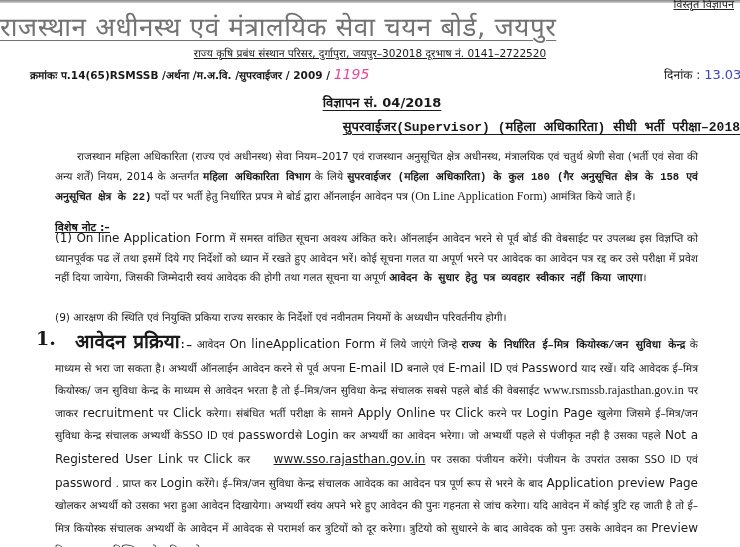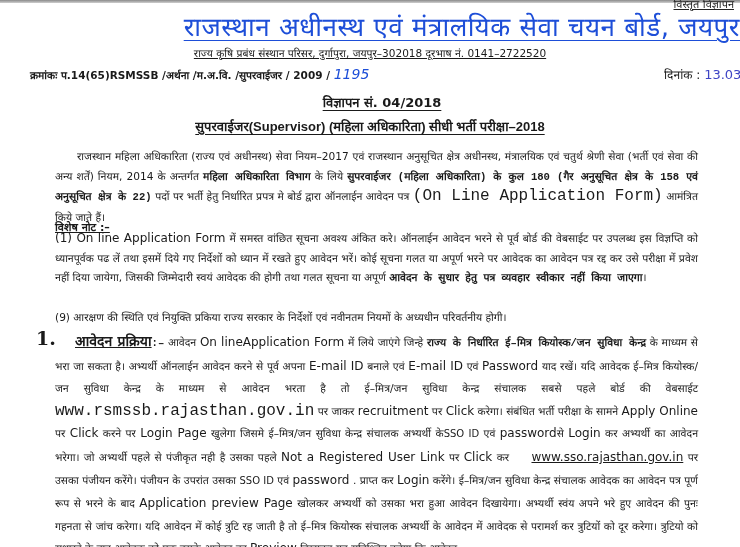--- a/index.html
+++ b/index.html
@@ -11,64 +11,64 @@
   .topbar {
     position: absolute; left: 0; top: 0; width: 740px; height: 3px;
     background: linear-gradient(#8a8a8a, #cfcfcf);
   }
   .corner-label {
     position: absolute; right: 6px; top: -4px;
     font-size: 11px; text-decoration: underline; color: #222;
     font-family: "DejaVu Sans", sans-serif;
   }
   .org-title {
-    position: absolute; left: 0; width: 740px; top: 8px; text-align: right;
+    position: absolute; left: 0; width: 740px; top: 8px; text-align: left;
     font-family: "DejaVu Sans", sans-serif; font-size: 26px; letter-spacing: 0.5px;
-    color: #1d4ed8;
+    color: #737373;
   }
   .org-title span { text-decoration: underline; text-underline-offset: 4px; text-decoration-thickness: 1px; }
   .org-address {
     position: absolute; left: 0; width: 740px; top: 46px; text-align: center;
     font-family: "DejaVu Sans", sans-serif; font-size: 10.5px;
   }
   .org-address span { text-decoration: underline; }
   .ref-line {
     position: absolute; left: 30px; top: 66px; width: 710px;
     font-family: "DejaVu Sans", sans-serif; font-size: 10.5px; font-weight: bold;
   }
-  .ref-number { color: #1d4ed8; font-style: italic; font-weight: normal; font-size: 14px; font-family: "DejaVu Sans", sans-serif; }
+  .ref-number { color: #ec4899; font-style: italic; font-weight: normal; font-size: 14px; font-family: "DejaVu Sans", sans-serif; }
   .date-block { position: absolute; left: 634px; top: 0; white-space: nowrap; font-weight: normal; font-size: 12px; }
   .date-value { color: #3d44c4; font-size: 13px; }
   .adv-no {
     position: absolute; left: 12px; width: 740px; top: 93px; text-align: center;
     font-family: "DejaVu Sans", sans-serif; font-size: 13px; font-weight: bold;
   }
   .adv-no span, .exam-title span { text-decoration: underline; text-underline-offset: 3px; }
   .exam-title {
-    position: absolute; left: 0; width: 740px; top: 117px; text-align: center;
-    font-family: Liberation Sans, sans-serif; font-size: 13px; font-weight: bold;
+    position: absolute; left: 0; width: 740px; top: 117px; text-align: right;
+    font-family: Liberation Mono, monospace; font-size: 13px; font-weight: bold;
   }
   .para {
     position: absolute; left: 55px; width: 643px;
     font-family: "DejaVu Sans", sans-serif; font-size: 10.6px; line-height: 19.5px;
     text-align: justify;
   }
   .para b { font-weight: bold; font-family: Liberation Mono, monospace; }
   .intro { top: 147px; text-indent: 22px; }
   .note-head { position: absolute; left: 55px; top: 219px; font-family: "DejaVu Sans", sans-serif; font-size: 11px; font-weight: bold; text-decoration: underline; }
   .note1 { top: 229px; }
   .note2 { top: 308px; }
   .sec-num {
     position: absolute; left: 36px; top: 327px;
     font-family: "DejaVu Serif", serif; font-size: 19px; font-weight: bold;
   }
-  .sec-head { text-decoration: underline; font-weight: bold; font-size: 14px; }
+  .sec-head { font-weight: bold; font-size: 19px; }
   .sec-body { top: 330px; text-indent: 20px; line-height: 22.6px; }
   .latin { font-family: "DejaVu Sans", sans-serif; font-size: 12px; }
-  .serif { font-family: Liberation Mono, monospace; font-size: 16px; }
+  .serif { font-family: Liberation Serif, serif; font-size: 12px; }
   .ul { text-decoration: underline; margin-left: 18px; }
 </style>
 </head>
 <body>
 
 <div class="topbar"></div>
 <div class="corner-label">विस्तृत विज्ञापन</div>
 
 <div class="org-title"><span>राजस्थान अधीनस्थ एवं मंत्रालयिक सेवा चयन बोर्ड, जयपुर</span></div>
 <div class="org-address"><span>राज्य कृषि प्रबंध संस्थान परिसर, दुर्गापुरा, जयपुर–302018 दूरभाष नं. 0141–2722520</span></div>

